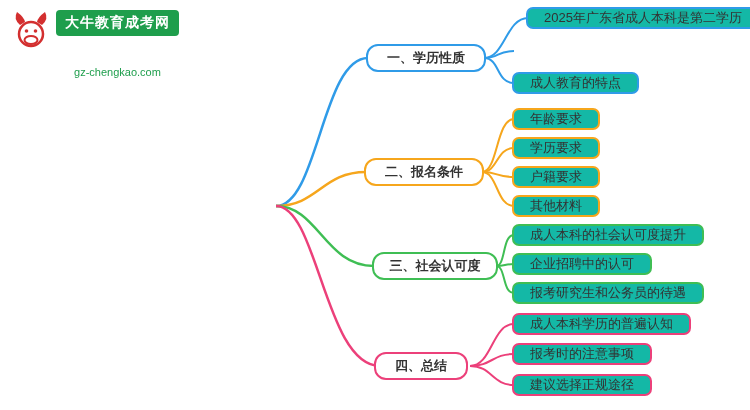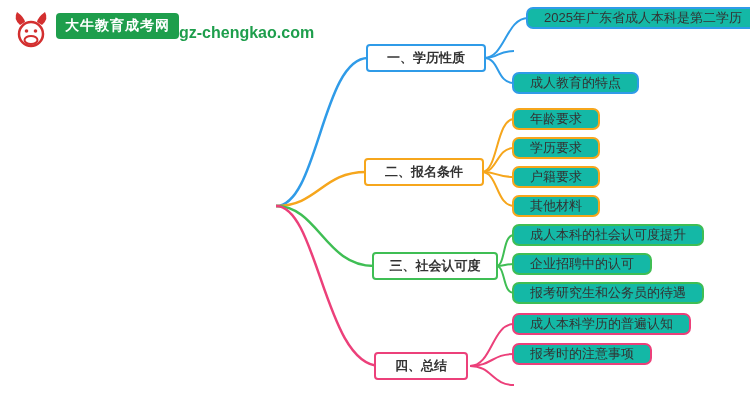--- a/index.html
+++ b/index.html
@@ -3,44 +3,44 @@
 <meta charset="utf-8">
 <style>
   html,body{margin:0;padding:0;background:#fff;}
   .stage{
     position:relative;width:750px;height:410px;background:#ffffff;overflow:hidden;
     font-family:"Liberation Sans","DejaVu Sans",sans-serif;
   }
   svg.links{position:absolute;left:0;top:0;pointer-events:none;}
   .node{position:absolute;background:#fff;box-sizing:border-box;color:#333;}
   .branch{
-    height:28px;border:2px solid;border-radius:4px;
+    height:28px;border:2px solid;border-radius:12px;
     display:flex;align-items:center;justify-content:center;
     font-size:13px;font-weight:600;white-space:nowrap;background:#fff;
   }
   .leaf{
     height:22px;border:2px solid;border-radius:7px;
     display:flex;align-items:center;padding:0 16px;
     font-size:13px;white-space:nowrap;background:#14b8a6;
   }
   .c0{border-color:#2F9BE8;}
   .c1{border-color:#F6A61C;}
   .c2{border-color:#3FBE54;}
   .c3{border-color:#EC407A;text-align:right;}
   .root{
     position:absolute;left:14px;top:199px;font-size:13px;font-weight:600;color:#111;
     white-space:nowrap;
   }
   .logo{position:absolute;left:10px;top:10px;display:flex;align-items:flex-start;}
-  .logo-texts{display:flex;flex-direction:row;align-items:center;margin-left:4px;}
+  .logo-texts{display:flex;flex-direction:column;align-items:center;margin-left:4px;gap:24px;}
   .logo-name{
     background:#1E9E4C;color:#fff;font-weight:bold;font-size:14px;
     padding:4px 9px;border-radius:4px;letter-spacing:1px;white-space:nowrap;
   }
-  .logo-url{color:#1E9E4C;font-size:16px;font-weight:bold;margin-top:14px;}
+  .logo-url{color:#1E9E4C;font-size:11px;font-weight:normal;margin-top:6px;}
 </style>
 </head>
 <body>
 
 <div class="stage">
 
   <svg class="links" width="750" height="410">
 
     <path d="M276,206 C318,206 322,58 368,58" stroke="#2F9BE8" stroke-width="2.5" fill="none"></path>
     <path d="M276,206 C318,206 322,172 366,172" stroke="#F6A61C" stroke-width="2.5" fill="none"></path>
@@ -93,14 +93,15 @@
   <div class="node leaf c1" style="left:512px;top:108px">年龄要求</div>
   <div class="node leaf c1" style="left:512px;top:166px">户籍要求</div>
   <div class="node leaf c2" style="left:512px;top:224px">成人本科的社会认可度提升</div>
 
   <div class="node leaf c1" style="left:512px;top:195px">其他材料</div>
   <div class="node leaf c2" style="left:512px;top:253px">企业招聘中的认可</div>
   <div class="node leaf c2" style="left:512px;top:282px">报考研究生和公务员的待遇</div>
 
   <div class="node leaf c3" style="left:512px;top:313px">成人本科学历的普遍认知</div>
   <div class="node leaf c3" style="left:512px;top:343px">报考时的注意事项</div>
+  <div class="node leaf c3" style="left:512px;top:374px">建议选择正规途径</div>
 
 </div>
 
 </body></html>

